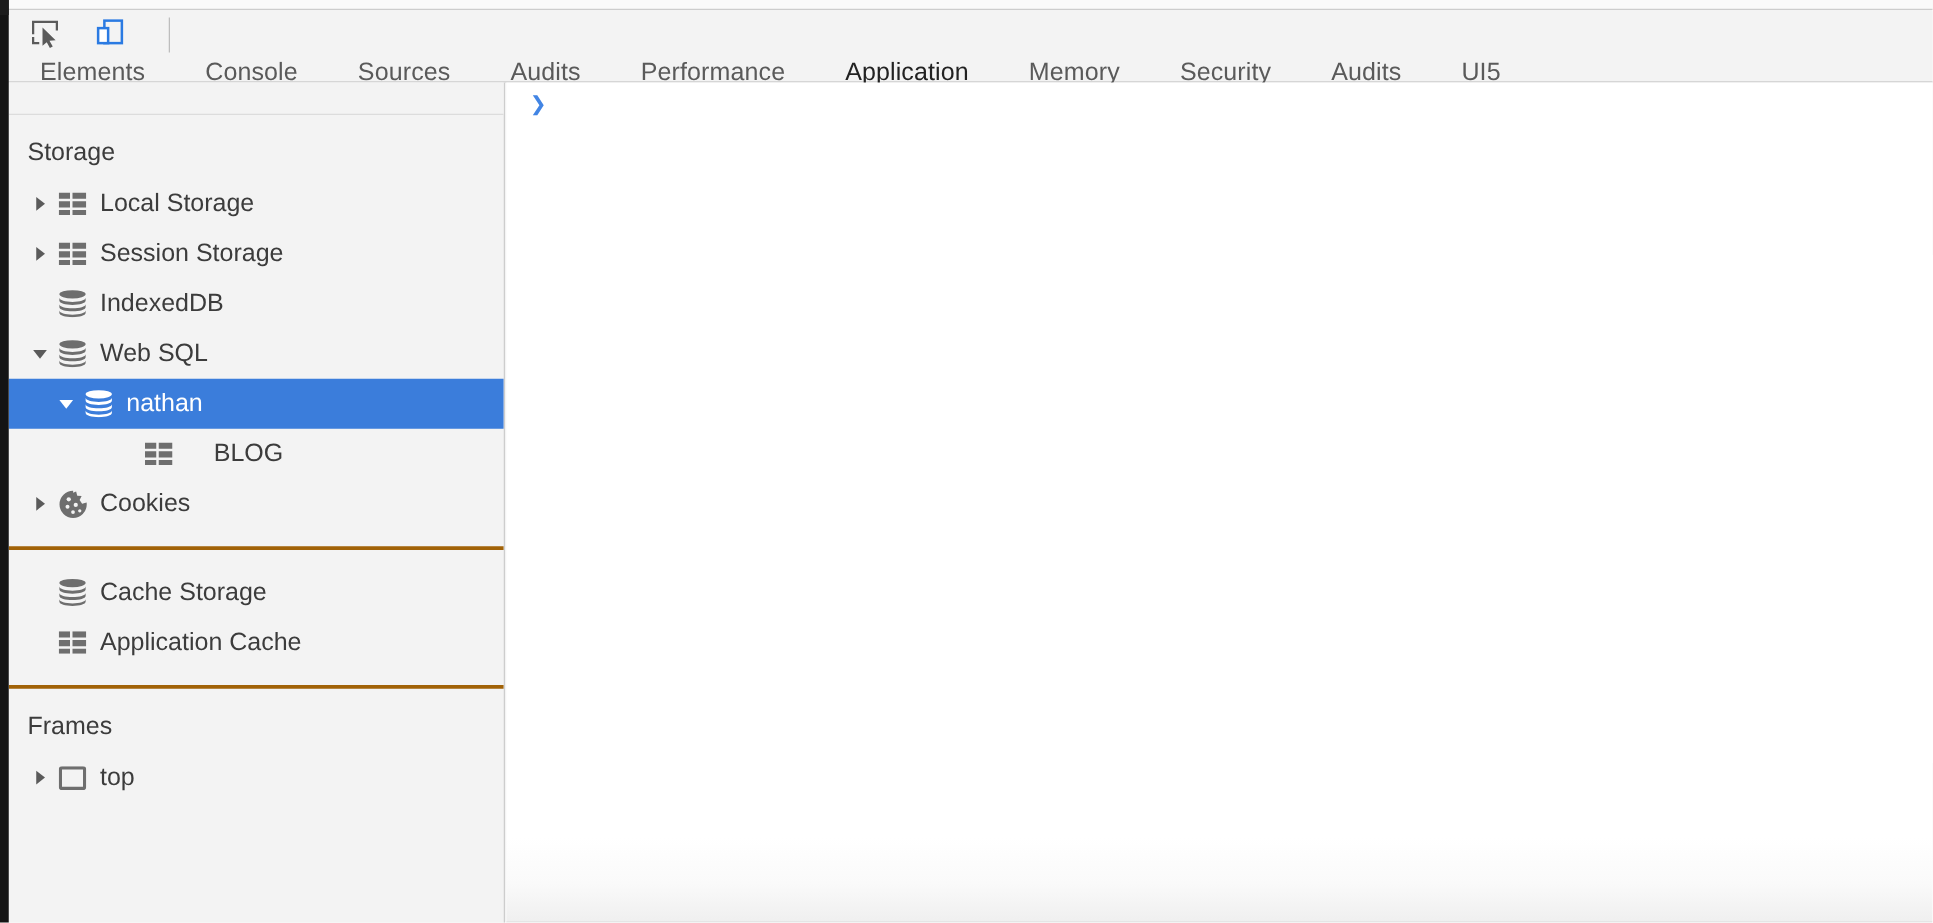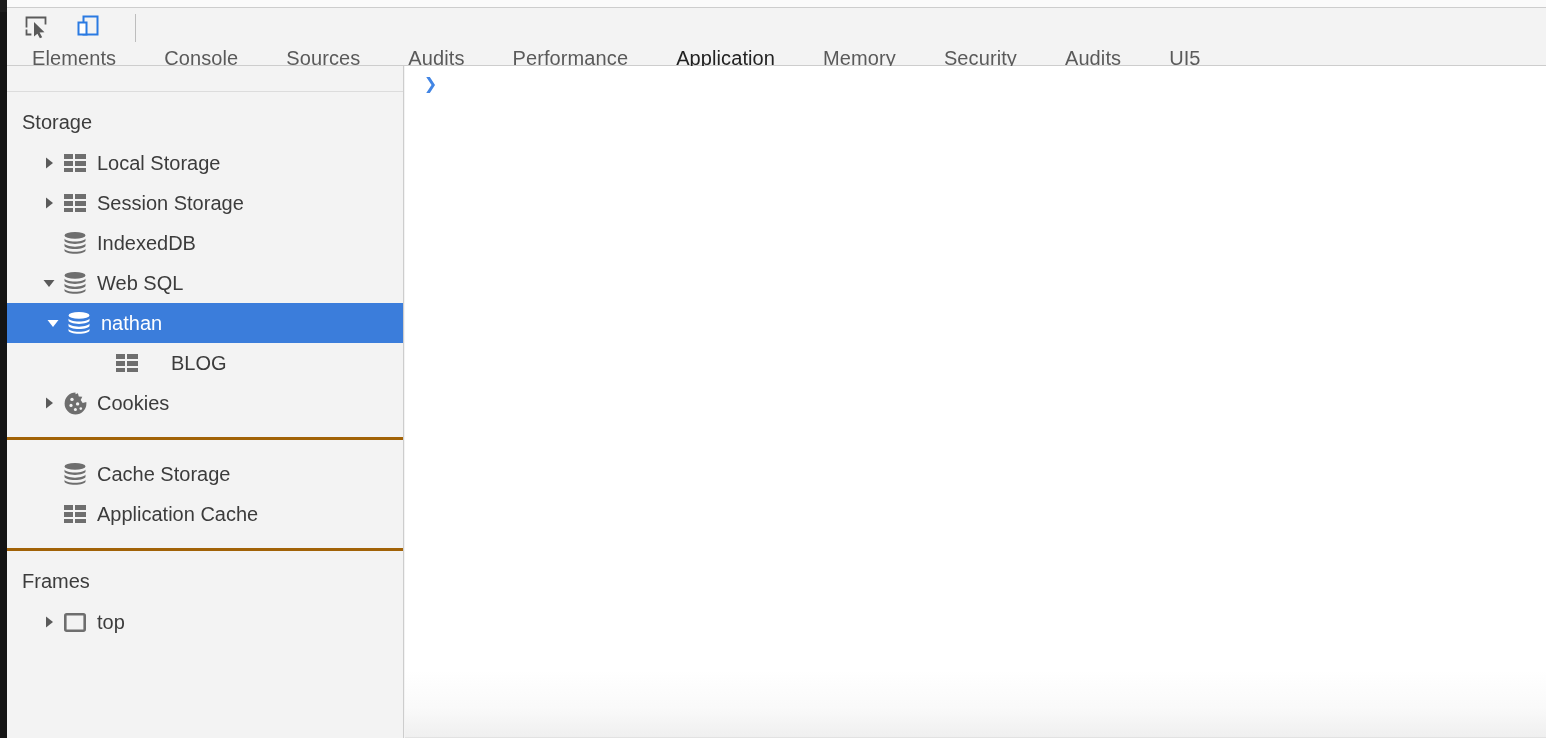--- a/index.html
+++ b/index.html
@@ -164,21 +164,21 @@
     color: #3c3c3c;
     cursor: pointer;
     white-space: nowrap;
   }
   .tree-row.selected {
     background: #3b7ddb;
     color: #ffffff;
   }
   .tree-row .label { line-height: 1; }
 
-  .indent-1 { padding-left: 32px; }
+  .indent-1 { padding-left: 15px; }
   .indent-2 { padding-left: 36px; }
   .indent-3 { padding-left: 62px; gap: 22px; }
 
   .twisty {
     width: 20px;
     height: 20px;
     display: inline-flex;
     align-items: center;
     justify-content: center;
     flex: 0 0 auto;

